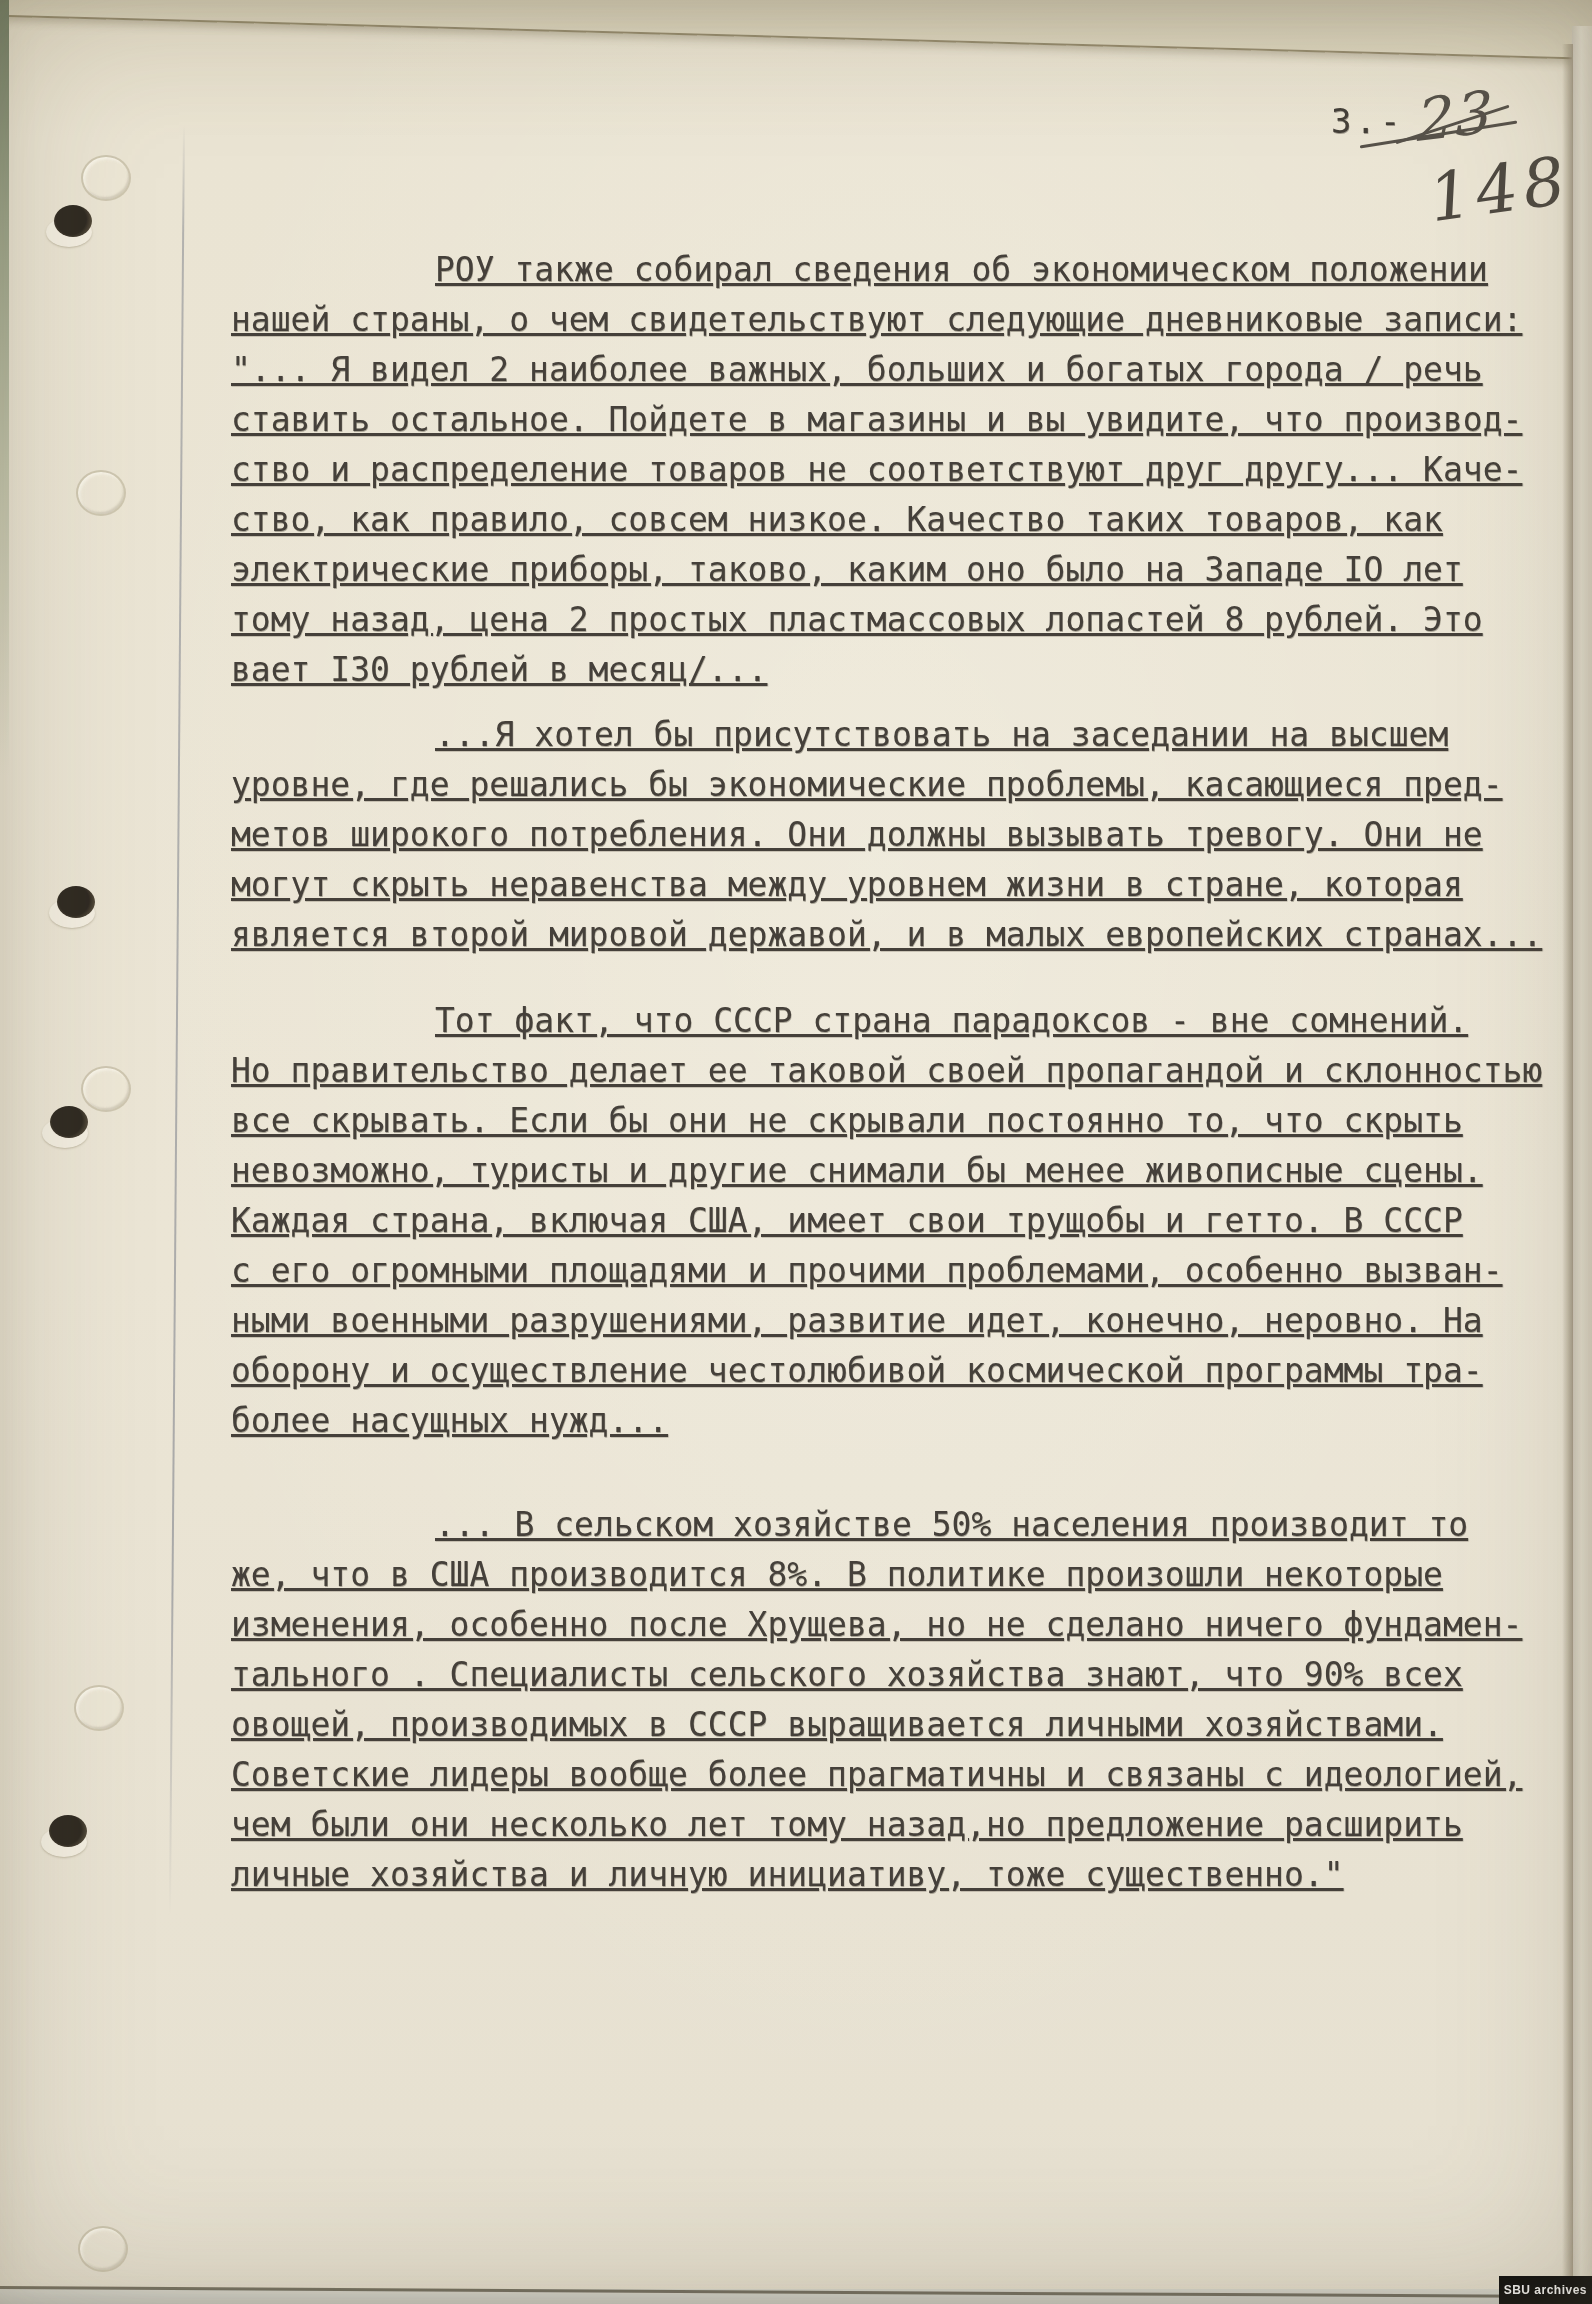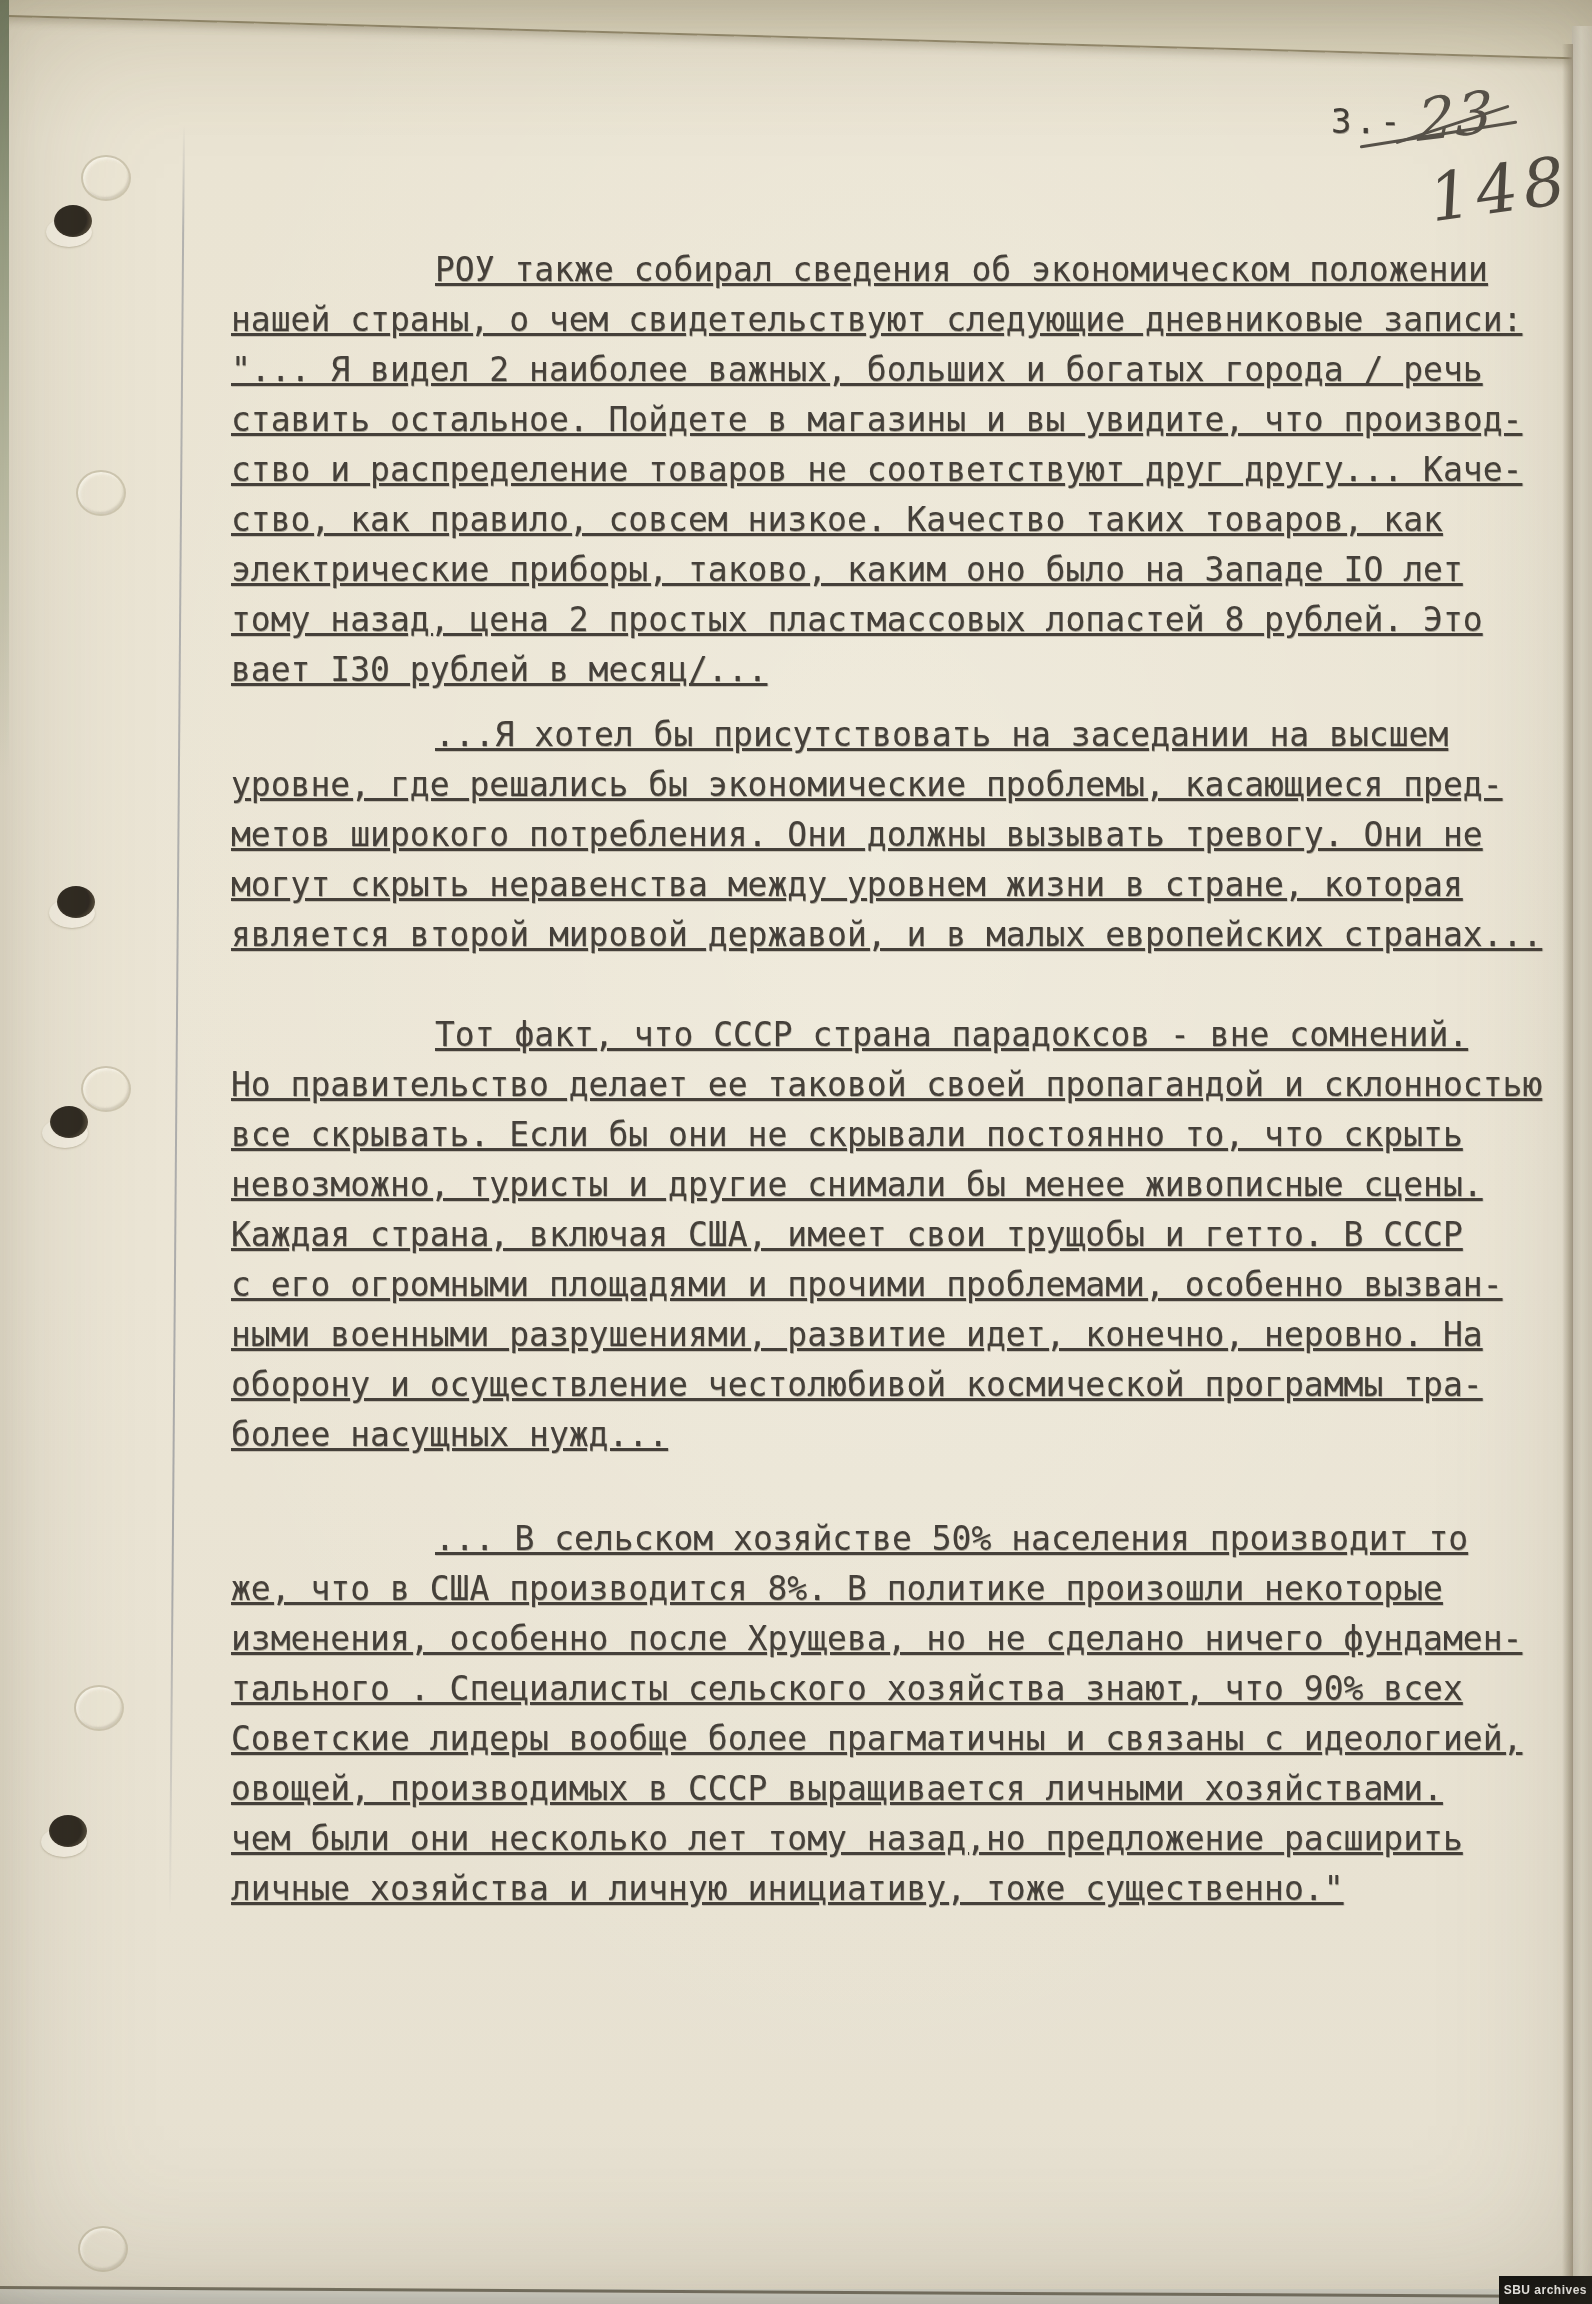--- a/index.html
+++ b/index.html
@@ -47,21 +47,21 @@
   .strike{position:absolute;height:3px;background:#57524a;border-radius:2px;}
   .strike.s1{left:1359px;top:133px;width:159px;transform:rotate(-9deg);}
   .strike.s2{left:1393px;top:123px;width:119px;transform:rotate(-18deg);}
   .hand-num{position:absolute;left:1429px;top:151px;font-family:"DejaVu Serif",serif;
     font-style:italic;font-size:66px;color:#4e4941;transform:rotate(-8deg);letter-spacing:5px;}
   
   .doc{position:absolute;left:231px;top:245px;width:1338px;font-size:33px;line-height:50px;
     color:#45403a;text-shadow:0.5px 0.6px 0 rgba(69,62,50,.38);text-decoration:underline;}
   .tline{white-space:pre;}
   .para > div:first-child{padding-left:204px;}
-  .para2{margin-top:15px}.para3{margin-top:50px}.para4{margin-top:54px}
+  .para2{margin-top:15px}.para3{margin-top:36px}.para4{margin-top:54px}
   
   .sbu{position:absolute;right:0;bottom:0;background:#0d0d0d;color:#f5f5f5;
     font:bold 12px/16px "Liberation Sans",sans-serif;padding:6px 5px;letter-spacing:0.5px;}
 </style>
 </head>
 <body>
 
 <div class="scan">
 
   <div class="fold-top"></div>
@@ -129,22 +129,22 @@
         <div class="tline">с его огромными площадями и прочими проблемами, особенно вызван-</div>
         <div class="tline">ными военными разрушениями, развитие идет, конечно, неровно. На</div>
         <div class="tline">оборону и осуществление честолюбивой космической программы тра-</div>
         <div class="tline">более насущных нужд...</div>
       </div>
       <div class="para para4">
         <div class="tline">... В сельском хозяйстве 50% населения производит то</div>
         <div class="tline">же, что в США производится 8%. В политике произошли некоторые</div>
         <div class="tline">изменения, особенно после Хрущева, но не сделано ничего фундамен-</div>
         <div class="tline">тального . Специалисты сельского хозяйства знают, что 90% всех</div>
+        <div class="tline">овощей, производимых в СССР выращивается личными хозяйствами.</div>
         <div class="tline">Советские лидеры вообще более прагматичны и связаны с идеологией,</div>
-        <div class="tline">овощей, производимых в СССР выращивается личными хозяйствами.</div>
         <div class="tline">чем были они несколько лет тому назад,но предложение расширить</div>
         <div class="tline">личные хозяйства и личную инициативу, тоже существенно."</div>
       </div>
     </div>
 
   <div class="sbu">SBU archives</div>
 
   <div class="vignette"></div>
 </div>
 

